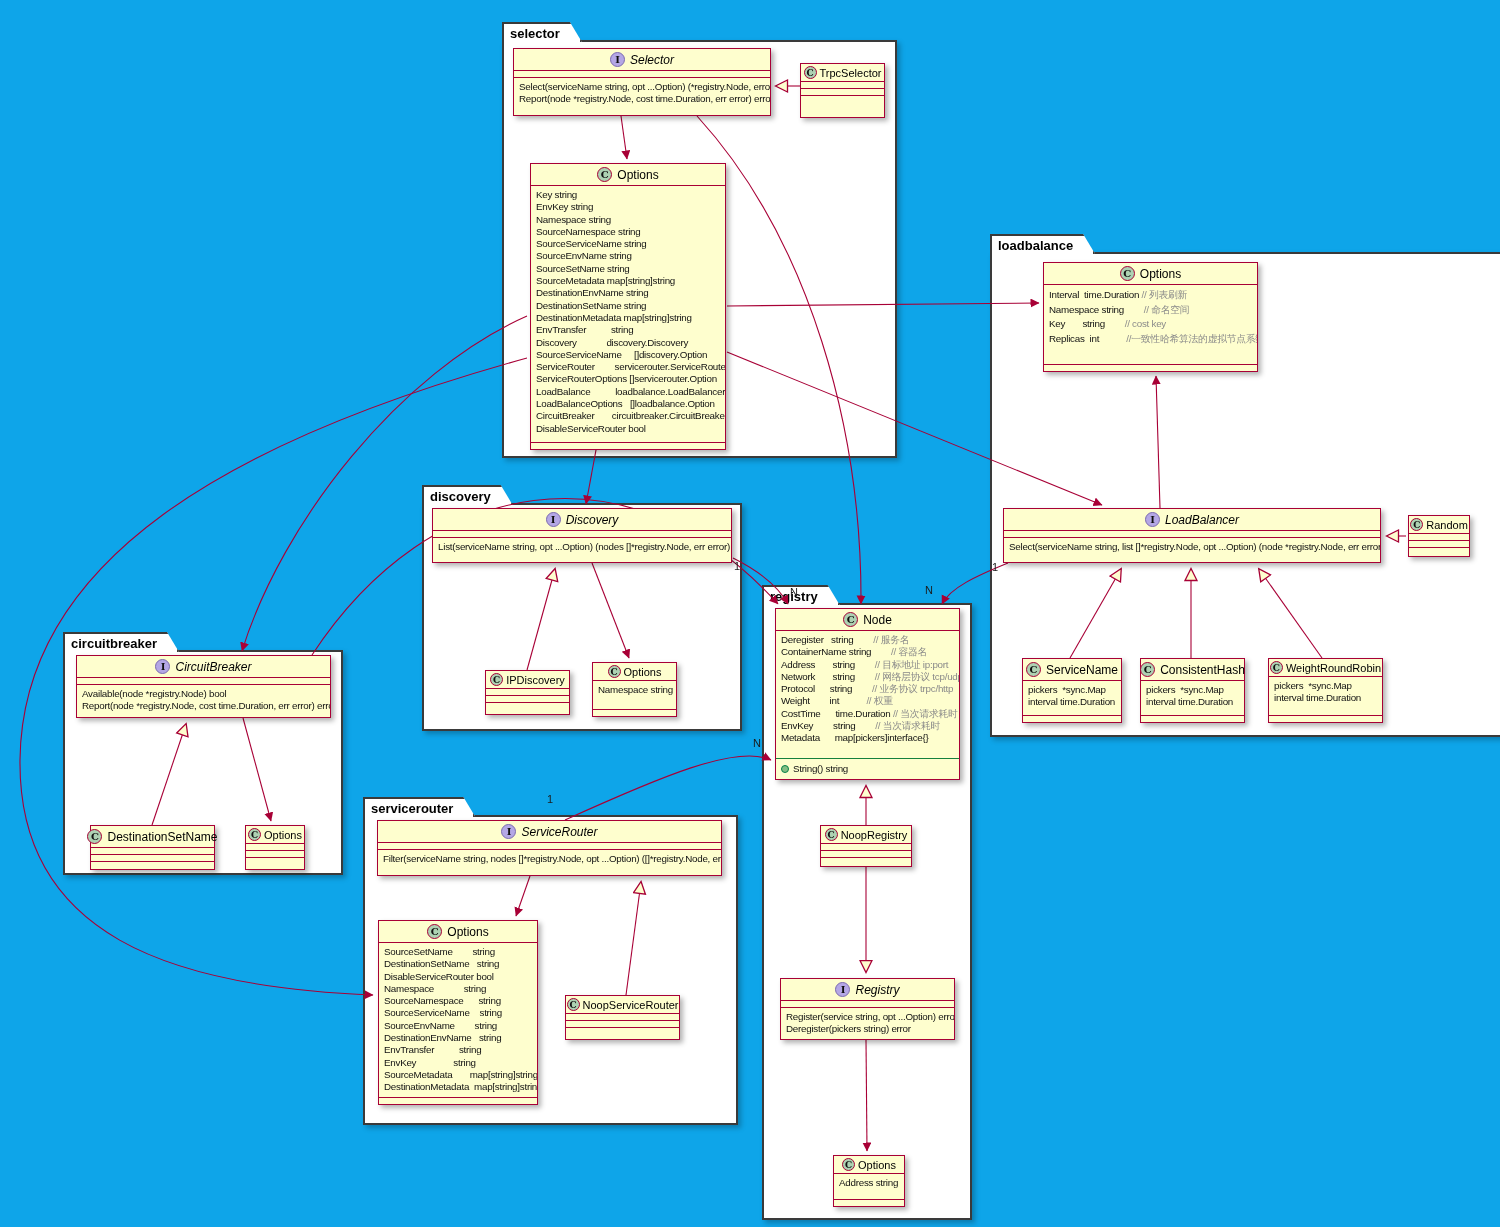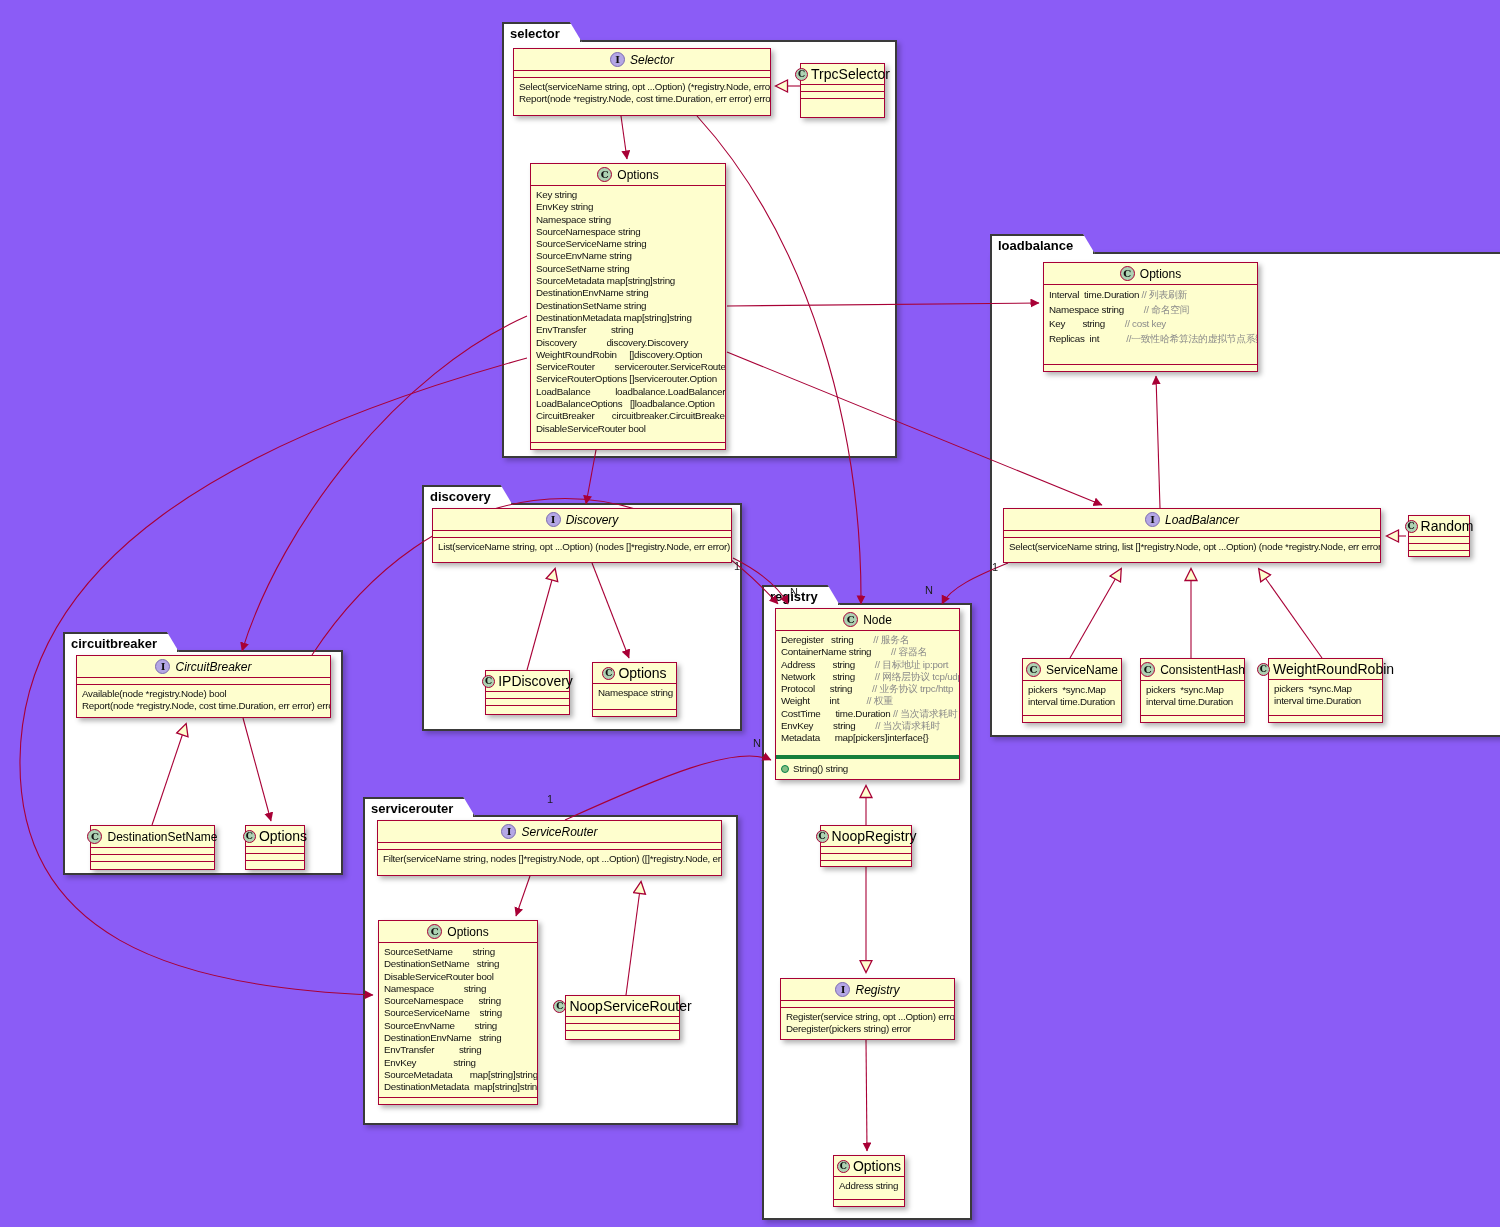--- a/index.html
+++ b/index.html
@@ -1,16 +1,16 @@
 <!DOCTYPE html>
 <html><head>
 <meta charset="utf-8">
 <style>
   html,body{margin:0;padding:0;background:#fff}
-  .canvas{position:relative;width:1500px;height:1227px;background:#8b5cf6;
+  .canvas{position:relative;width:1500px;height:1227px;background:#0ea5e9;
           font-family:"Liberation Sans","DejaVu Sans",sans-serif;overflow:hidden}
   
   .pkg{position:absolute;border:2px solid #3a3a3a;background:#ffffff;
        box-shadow:3px 3px 5px rgba(0,0,0,.25);z-index:1;box-sizing:border-box}
   .pkg-tab{position:absolute;top:-20px;left:-2px;height:20px;line-height:19px;background:#fff;
        border:2px solid #3a3a3a;border-bottom:none;font-weight:bold;font-size:13px;color:#000;
        padding:0 20px 0 6px;clip-path:polygon(0 0,calc(100% - 12px) 0,100% 100%,0 100%);
        box-sizing:border-box;white-space:nowrap}
   
   .cls{position:absolute;display:flex;flex-direction:column;background:#FEFECE;
@@ -19,28 +19,28 @@
       border-bottom:1px solid #A80036;flex:0 0 auto}
   .ic{width:15px;height:15px;border-radius:50%;display:inline-flex;align-items:center;justify-content:center;
       font-family:"DejaVu Serif",serif;font-weight:bold;font-size:10px;flex:0 0 15px;box-sizing:border-box}
   .ic.c{background:#ADD1B2;border:1px solid #A80036;color:#101010}
   .ic.i{background:#B4A7E5;border:1px solid #7C6BAF;color:#101010}
   .nm{font-size:12px;color:#000;white-space:nowrap}
   .it{font-style:italic}
   .strip{height:6px;border-bottom:1px solid #A80036;flex:0 0 auto}
   .stripb{margin-top:auto;height:6px;border-top:1px solid #A80036;flex:0 0 auto}
   .members{padding:3px 5px;overflow:hidden;flex:1 1 auto}
-  .mline{flex:0 0 auto;border-top:4px solid #15803d;padding:4px 5px}
+  .mline{flex:0 0 auto;border-top:1px solid #15803d;padding:4px 5px}
   .member{white-space:pre;font-size:9.8px;line-height:12.3px;letter-spacing:-0.25px;color:#111}
   .lh14 .member{line-height:14.5px}
   .cmt{color:#8a8a8a}
   .mdot{display:inline-block;width:6px;height:6px;border-radius:50%;background:#84BE84;
         border:1px solid #038048;margin-right:4px;vertical-align:middle}
   .small .hd{gap:3px;padding:2px 3px}
-  .small .nm{font-size:14px}
+  .small .nm{font-size:11px}
   .small .ic{width:13px;height:13px;flex-basis:13px;font-size:9px}
   .mult{position:absolute;z-index:4;font-size:11px;color:#1c1c1c}
   svg.edges{position:absolute;left:0;top:0;z-index:2}
 </style>
 </head>
 <body>
 
 <div class="canvas">
 
   <div class="pkg" style="left:502px;top:40px;width:395px;height:418px">
@@ -141,21 +141,21 @@
         <div class="member"><span>SourceNamespace string</span></div>
         <div class="member"><span>SourceServiceName string</span></div>
         <div class="member"><span>SourceEnvName string</span></div>
         <div class="member"><span>SourceSetName string</span></div>
         <div class="member"><span>SourceMetadata map[string]string</span></div>
         <div class="member"><span>DestinationEnvName string</span></div>
         <div class="member"><span>DestinationSetName string</span></div>
         <div class="member"><span>DestinationMetadata map[string]string</span></div>
         <div class="member"><span>EnvTransfer          string</span></div>
         <div class="member"><span>Discovery            discovery.Discovery</span></div>
-        <div class="member"><span>WeightRoundRobin     []discovery.Option</span></div>
+        <div class="member"><span>SourceServiceName     []discovery.Option</span></div>
         <div class="member"><span>ServiceRouter        servicerouter.ServiceRouter</span></div>
         <div class="member"><span>ServiceRouterOptions []servicerouter.Option</span></div>
         <div class="member"><span>LoadBalance          loadbalance.LoadBalancer</span></div>
         <div class="member"><span>LoadBalanceOptions   []loadbalance.Option</span></div>
         <div class="member"><span>CircuitBreaker       circuitbreaker.CircuitBreaker</span></div>
         <div class="member"><span>DisableServiceRouter bool</span></div>
       </div>
     <div class="stripb"></div>
   </div>
 

